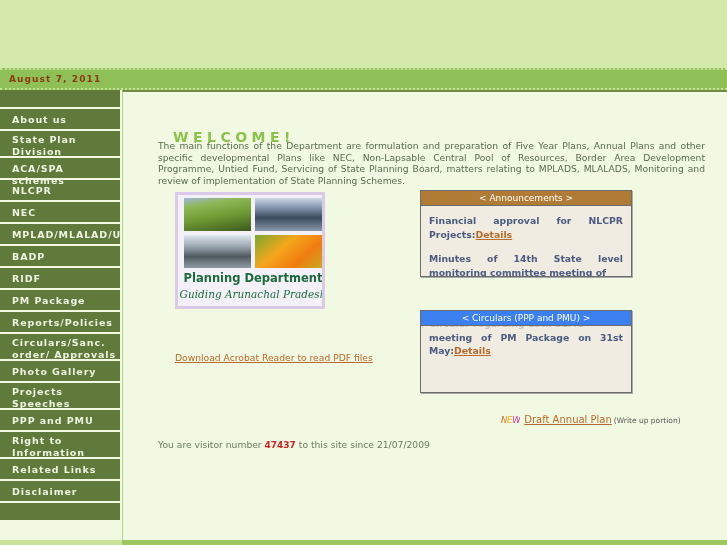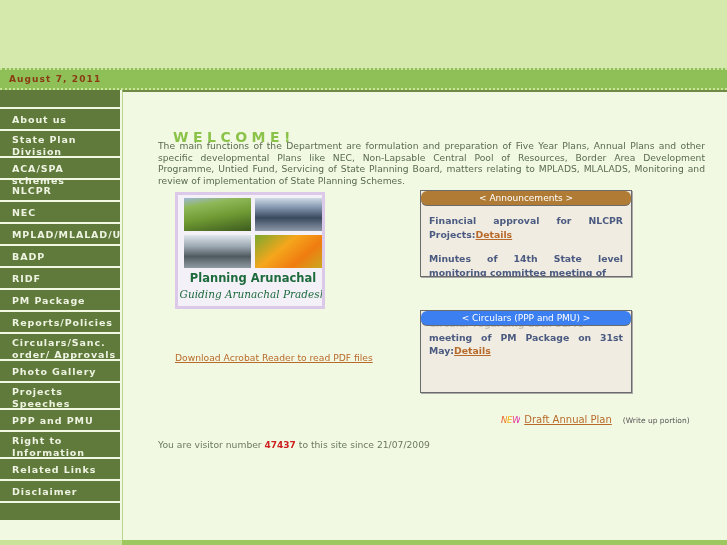--- a/index.html
+++ b/index.html
@@ -123,21 +123,20 @@
   .box {
     position: absolute; width: 212px;
     border: 1px solid #6b6b6b;
     background: #f0ece1;
     box-shadow: 1px 1px 0 #aaa;
   }
   .box .bhead {
     height: 15px; line-height: 15px; text-align: center;
     font-size: 9px; color: #ffffff; font-weight: normal;
     border-bottom: 1px solid #6b6b6b;
-    border-radius: 6px;
   }
   .box .bbody {
     position: relative; overflow: hidden;
     font-size: 9.3px; font-weight: bold; line-height: 13.5px;
     color: #4b5a80; padding: 0 8px;
     text-align: justify;
   }
   #boxAnn { left: 297px; top: 98px; }
   #boxAnn .bhead { background: #b07c35; }
   #boxAnn .bbody { height: 70px; padding-top: 8px; }
@@ -156,21 +155,21 @@
   }
   #newbadge {
     font-size: 8.5px; font-weight: normal; font-style: italic;
     letter-spacing: -0.3px;
     background: linear-gradient(90deg,#e03a1e 0%,#f07f16 25%,#f2c200 45%,#e61f8c 70%,#d41fb4 100%);
     -webkit-background-clip: text; background-clip: text;
     color: transparent;
     margin-right: 4px;
   }
   #draftlink { font-size: 10px; color: #b86a2a; text-decoration: underline; cursor: pointer; text-align: right; }
-  #draftnote { font-size: 7.5px; color: #555; margin-left: 11px; }
+  #draftnote { font-size: 7.5px; color: #555; margin-left: 2px; }
 
   
   #visitor {
     position: absolute; left: 35px; top: 347px;
     font-size: 9.2px; color: #6b7a60;
   }
   #visitnum { color: #cc2222; font-weight: bold; font-size: 9px; }
 </style>
 </head>
 <body>
@@ -244,21 +243,21 @@
 
   <div id="intro">The main functions of the Department are formulation and preparation of Five Year Plans, Annual Plans and other specific developmental Plans like NEC, Non-Lapsable Central Pool of Resources, Border Area Development Programme, Untied Fund, Servicing of State Planning Board, matters relating to MPLADS, MLALADS, Monitoring and review of implementation of State Planning Schemes.</div>
 
   <div id="logo">
     <div class="photos">
       <div class="ph ph1"></div>
       <div class="ph ph2"></div>
       <div class="ph ph3"></div>
       <div class="ph ph4"></div>
     </div>
-    <div class="lt1">Planning Arunachal</div>
+    <div class="lt1">Planning Department</div>
     <div class="lt2">Guiding Arunachal Pradesh</div>
   </div>
 
   <div id="acrobat">Download Acrobat Reader to read PDF files</div>
 
   <div class="box" id="boxAnn">
     <div class="bhead">&lt; Announcements &gt;</div>
     <div class="bbody">
       <div class="ann-item">
         <span>Financial approval for NLCPR Projects:</span><a class="link">Details</a>

